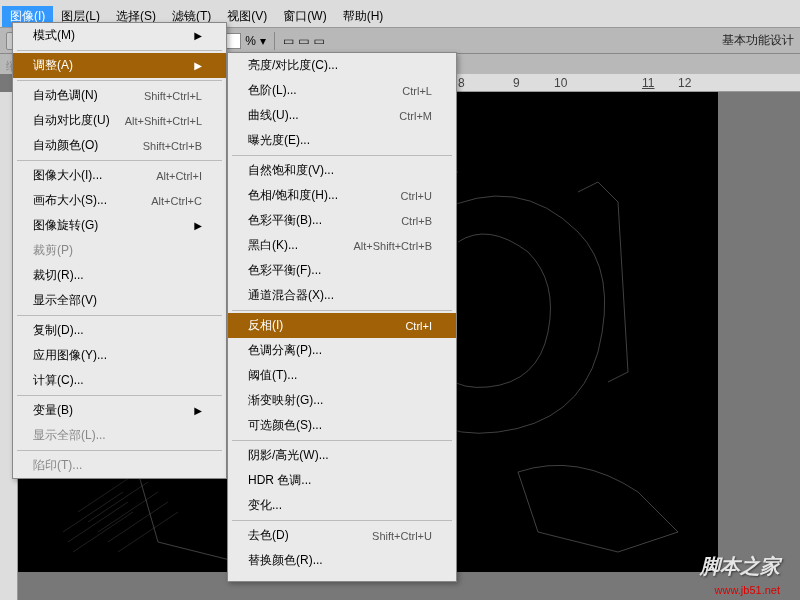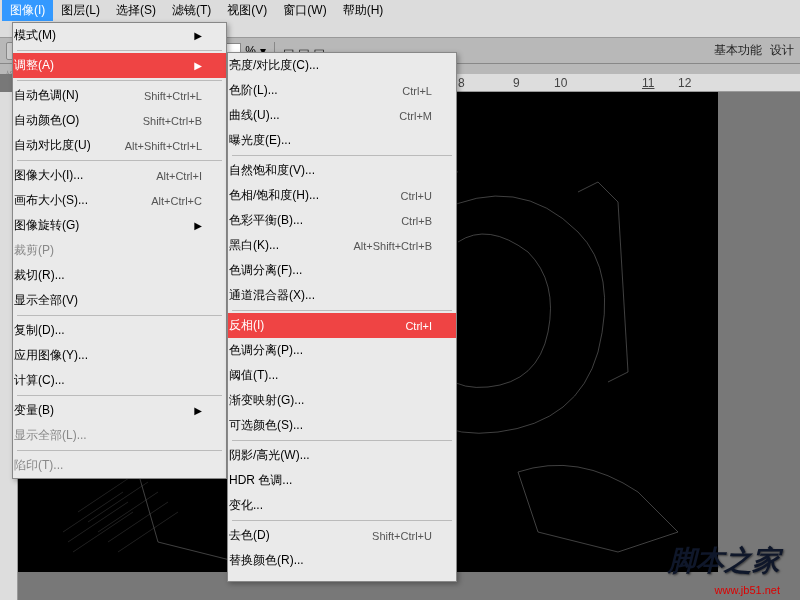--- a/index.html
+++ b/index.html
@@ -1,43 +1,43 @@
 <!DOCTYPE html>
 <html><head>
 <meta charset="utf-8">
 <style>
 *{margin:0;padding:0;box-sizing:border-box;font-family:"Microsoft YaHei",sans-serif;font-size:12px}
 body{background:#787878;width:800px;height:600px;overflow:hidden;position:relative}
-.menubar{background:#dcdcdc;height:38px;display:flex;align-items:flex-start;padding:0 2px;border-bottom:1px solid #999}
+.menubar{background:#dcdcdc;height:28px;display:flex;align-items:flex-end;padding:0 2px;border-bottom:1px solid #999}
 .menubar-item{padding:2px 8px;cursor:pointer}
 .menubar-item.active{background:#3399ff;color:#fff}
 .toolbar{background:#b8b8b8;height:26px;display:flex;align-items:center;padding:0 6px;border-bottom:1px solid #888;gap:4px}
 .tb-btn{background:#ccc;border:1px solid #888;padding:2px 6px;font-size:11px;border-radius:2px}
 .tb-sep{width:1px;height:18px;background:#888;margin:0 4px}
 .zoom-input{background:#fff;border:1px solid #888;padding:1px 4px;width:50px;font-size:11px}
-.tb-right{margin-left:auto;display:flex;gap:8px;align-items:flex-end}
+.tb-right{margin-left:auto;display:flex;gap:0;align-items:flex-end}
 .tb-text{font-size:12px;color:#222}
 .options-bar{background:#b8b8b8;height:26px;display:flex;align-items:center;padding:0 6px;border-bottom:1px solid #888;gap:4px}
 .opt-btn{background:#ddd;border:1px solid #999;padding:2px 10px;font-size:11px;border-radius:2px}
 .canvas-area{position:absolute;top:74px;left:0;right:0;bottom:0;background:#787878}
 .ruler-h{position:absolute;top:0;left:18px;right:0;height:18px;background:#ddd;border-bottom:1px solid #999;font-size:9px;color:#444;overflow:hidden}
 .ruler-h span{position:absolute;top:2px}
 .ruler-v{position:absolute;top:18px;left:0;width:18px;bottom:0;background:#ddd;border-right:1px solid #999}
 .canvas{position:absolute;top:18px;left:18px;width:700px;height:480px;background:#000}
 .canvas svg{width:100%;height:100%}
 .dropdown{position:absolute;background:#eaeaea;border:1px solid #888;box-shadow:2px 2px 5px rgba(0,0,0,.3);min-width:215px;z-index:100}
-.dropdown-item{padding:4px 24px 4px 1px;display:flex;justify-content:space-between;align-items:center;cursor:pointer}
-.dropdown-item:hover,.dropdown-item.highlighted{background:#ef4444;color:#fff}
+.dropdown-item{padding:4px 24px 4px 20px;display:flex;justify-content:space-between;align-items:center;cursor:pointer}
+.dropdown-item:hover,.dropdown-item.highlighted{background:#a16207;color:#fff}
 .dropdown-item.disabled{color:#888}
 .dropdown-sep{height:1px;background:#bbb;margin:2px 4px}
 .dropdown-arrow{font-size:10px}
 .submenu{position:absolute;left:215px;top:30px;min-width:230px}
 .shortcut{color:#555;font-size:11px}
 .highlighted .shortcut{color:#fff}
-.watermark{position:absolute;right:20px;bottom:20px;color:#0f172a;font-size:28px;font-weight:bold;font-style:italic;text-shadow:1px 1px 2px rgba(0,0,0,.5)}
+.watermark{position:absolute;right:20px;bottom:20px;color:#e5e5e5;font-size:20px;font-weight:bold;font-style:italic;text-shadow:1px 1px 2px rgba(0,0,0,.5)}
 .watermark-url{position:absolute;right:20px;bottom:4px;color:#d00;font-size:11px}
 </style>
 </head>
 <body>
 
 <div class="menubar">
   <div class="menubar-item active">图像(I)</div>
   <div class="menubar-item">图层(L)</div>
   <div class="menubar-item">选择(S)</div>
   <div class="menubar-item">滤镜(T)</div>
@@ -124,27 +124,27 @@
     <div class="dropdown-item highlighted">
       <span>调整(A)</span>
       <span class="dropdown-arrow">▶</span>
     </div>
     <div class="dropdown-sep"></div>
     <div class="dropdown-item">
       <span>自动色调(N)</span>
       <span class="shortcut">Shift+Ctrl+L</span>
     </div>
     <div class="dropdown-item">
+      <span>自动对比度(U)</span>
+      <span class="shortcut">Alt+Shift+Ctrl+L</span>
+    </div>
+    <div class="dropdown-item">
       <span>自动颜色(O)</span>
       <span class="shortcut">Shift+Ctrl+B</span>
     </div>
-    <div class="dropdown-item">
-      <span>自动对比度(U)</span>
-      <span class="shortcut">Alt+Shift+Ctrl+L</span>
-    </div>
     <div class="dropdown-sep"></div>
     <div class="dropdown-item">
       <span>图像大小(I)...</span>
       <span class="shortcut">Alt+Ctrl+I</span>
     </div>
     <div class="dropdown-item">
       <span>画布大小(S)...</span>
       <span class="shortcut">Alt+Ctrl+C</span>
     </div>
     <div class="dropdown-item">
@@ -209,21 +209,21 @@
     </div>
     <div class="dropdown-item">
       <span>色彩平衡(B)...</span>
       <span class="shortcut">Ctrl+B</span>
     </div>
     <div class="dropdown-item">
       <span>黑白(K)...</span>
       <span class="shortcut">Alt+Shift+Ctrl+B</span>
     </div>
     <div class="dropdown-item">
-      <span>色调分离(F)...</span>
+      <span>色彩平衡(F)...</span>
     </div>
     <div class="dropdown-item">
       <span>通道混合器(X)...</span>
     </div>
     <div class="dropdown-sep"></div>
     <div class="dropdown-item highlighted">
       <span>反相(I)</span>
       <span class="shortcut">Ctrl+I</span>
     </div>
     <div class="dropdown-item">

